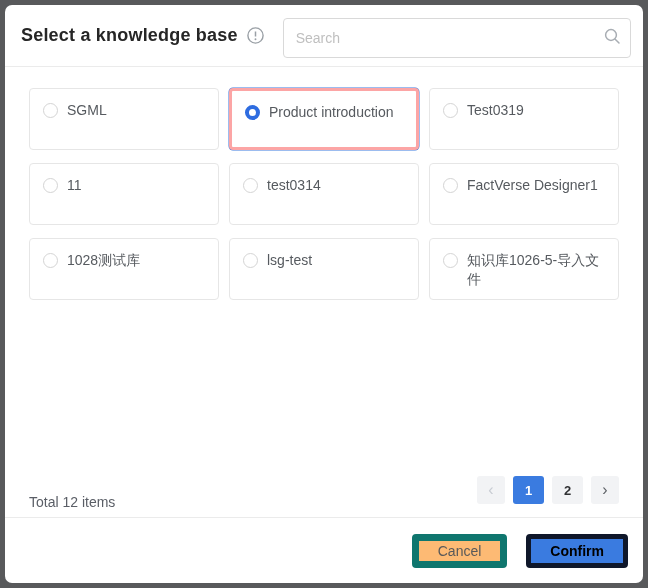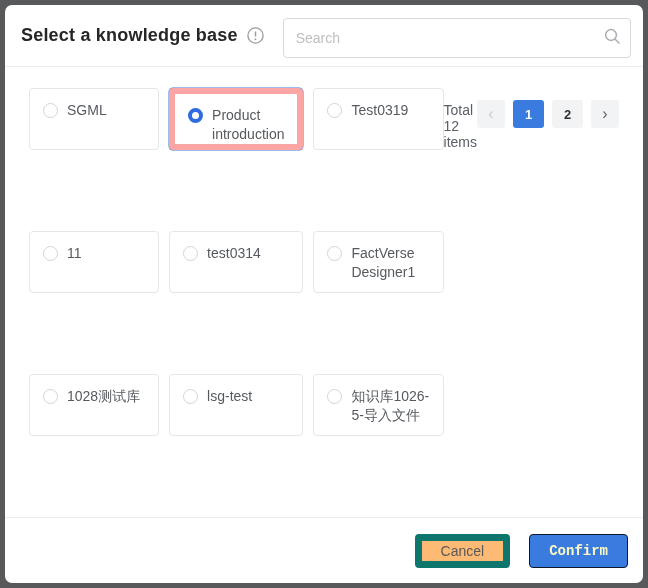--- a/index.html
+++ b/index.html
@@ -65,42 +65,42 @@
     right: 10px; top: 9px;
     width: 18px; height: 18px;
     color: #a8adb3;
     pointer-events: none;
   }
 
   
   .modal-body {
     flex: 1;
     display: flex;
-    flex-direction: row;
+    flex-direction: column;
     padding: 21px 24px 13px 24px;
     min-height: 0;
   }
   .kb-grid {
     display: grid;
     grid-template-columns: repeat(3, 1fr);
     column-gap: 10px;
     row-gap: 13px;
   }
   .card {
     height: 62px;
     border: 1px solid #e6e6e6;
     border-radius: 4px;
     background: #fff;
     padding: 12px 13px;
     display: flex;
     align-items: flex-start;
     cursor: pointer;
   }
   .card.selected {
-    border: 6px solid #fca5a5;
+    border: 3px solid #fca5a5;
     box-shadow: 0 0 0 0.5px #3a7be0;
   }
   .radio {
     width: 15px; height: 15px;
     border: 1px solid #d4d4d4;
     border-radius: 50%;
     background: #fff;
     flex: none;
     margin: 2px 9px 0 0;
   }
@@ -173,24 +173,23 @@
     cursor: pointer;
     font-family: "Liberation Sans", sans-serif;
   }
   .btn-cancel {
     background: #fdba74;
     border: 7px solid #0f766e;
     color: #595959;
   }
   .btn-confirm {
     background: #3a7be0;
-    border: 1px solid #0f172a;
-    color: #fef9c3;
+    border: 5px solid #0f172a;
+    color: #000000;
     font-weight: 700;
-    font-family: Liberation Mono, monospace;
   }
 </style>
 </head>
 <body>
 
 <div class="modal">
 
   <div class="modal-header">
     <div class="modal-title">Select a knowledge base</div>
     <svg class="info-icon" viewBox="0 0 17 17" fill="none">

